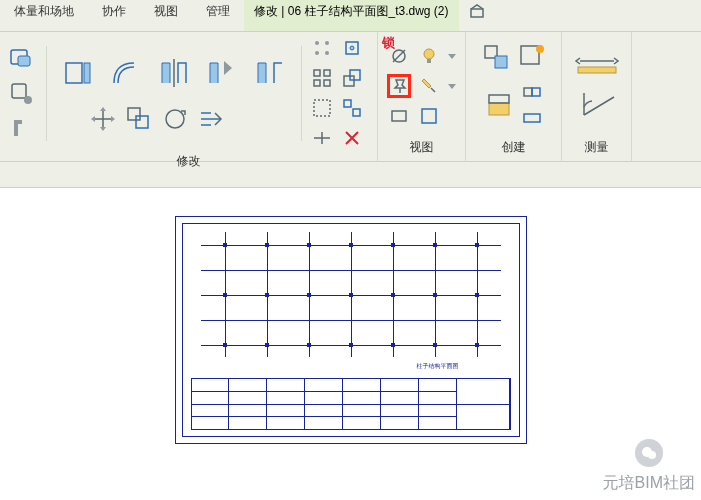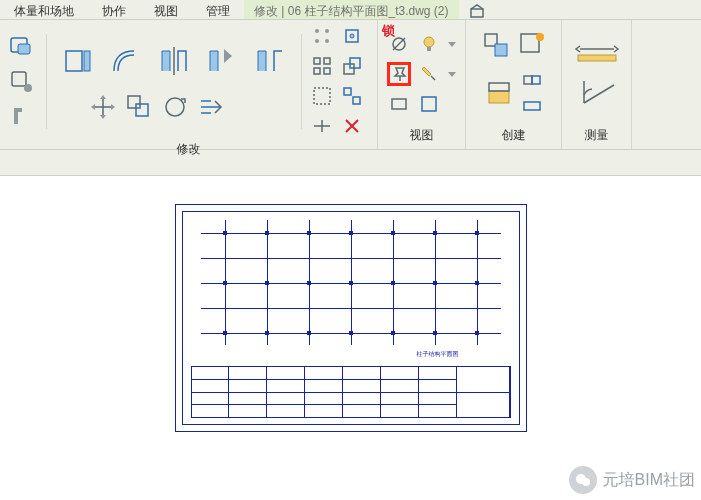--- a/index.html
+++ b/index.html
@@ -1,19 +1,19 @@
 <!DOCTYPE html>
 <html><head>
 <meta charset="utf-8">
 <style>
   * { margin: 0; padding: 0; box-sizing: border-box; }
   body { font-family: "Microsoft YaHei", sans-serif; font-size: 12px; background: #fff; width: 701px; height: 500px; overflow: hidden; position: relative; }
-  .menubar { display: flex; height: 20px; background: #eef0e8; border-bottom: 1px solid #cdd0c5; }
+  .menubar { display: flex; height: 32px; background: #eef0e8; border-bottom: 1px solid #cdd0c5; }
   .menubar .menu { padding: 3px 14px; color: #333; cursor: default; }
-  .menubar .active-tab { background: #e1eed0; color: #737373; padding: 3px 10px; }
+  .menubar .active-tab { background: #e1eed0; color: #000000; padding: 3px 10px; }
   .menubar .extra { padding: 3px 10px; color: #333; }
   .ribbon { display: flex; height: 130px; background: #eef0e8; border-bottom: 1px solid #cdd0c5; }
   .panel { border-right: 1px solid #d5d8ce; display: flex; flex-direction: column; padding: 4px 6px 0 6px; position: relative; }
   .panel-body { flex: 1; display: flex; align-items: center; }
   .panel-label { text-align: center; padding: 3px 0 5px 0; color: #333; font-size: 12px; }
   .col { display: flex; flex-direction: column; gap: 4px; align-items: center; }
   .row { display: flex; gap: 6px; align-items: center; }
   .icon-btn { display: inline-flex; align-items: center; justify-content: center; cursor: default; }
   .icon-sm { width: 24px; height: 24px; }
   .icon-med { width: 30px; height: 30px; }
@@ -25,21 +25,21 @@
   .plan { position: absolute; left: 18px; right: 18px; top: 8px; height: 125px; }
   .gridline-h { position: absolute; left: 0; right: 0; height: 1px; background: #17229b; }
   .gridline-v { position: absolute; top: 0; bottom: 0; width: 1px; background: #17229b; }
   .col-mark { position: absolute; width: 4px; height: 4px; background: #17229b; transform: translate(-2px,-2px); }
   .sched { position: absolute; left: 8px; right: 8px; bottom: 6px; height: 52px; border: 1px solid #17229b; display: flex; }
   .sched-cell { flex: 1; border-right: 1px solid #17229b; }
   .sched-rows { display: flex; flex-direction: column; height: 100%; }
   .sched-row { flex: 1; border-bottom: 1px solid #17229b; }
   .sched-row:last-child { border-bottom: none; }
   .tag { position: absolute; right: 60px; bottom: 65px; font-size: 6px; color: #17229b; }
-  .watermark { position: absolute; right: 6px; bottom: 6px; display: flex; align-items: center; gap: 6px; font-size: 16px; color: #9aa1a7; }
+  .watermark { position: absolute; right: 6px; bottom: 6px; display: flex; align-items: center; gap: 6px; font-size: 16px; color: #9aa1a7; flex-direction: column; }
   .wm-circle { width: 28px; height: 28px; border-radius: 50%; background: #cfd3d7; display: flex; align-items: center; justify-content: center; }
   
   svg { display: block; }
   .stroke-gray { stroke: #5a6a72; fill: none; stroke-width: 1.5; }
   .stroke-blue { stroke: #2f6fb3; fill: none; stroke-width: 1.5; }
   .fill-gray { fill: #8f999e; }
   .fill-yellow { fill: #f2cf6b; stroke: #b89a3a; stroke-width: 1; }
   .fill-blue { fill: #9ac6e8; stroke: #2f6fb3; }
   .fill-orange { fill: #f6a623; }
   .sep-line { height: 95px; width: 1px; background: #d5d8ce; margin: 0 4px; }

